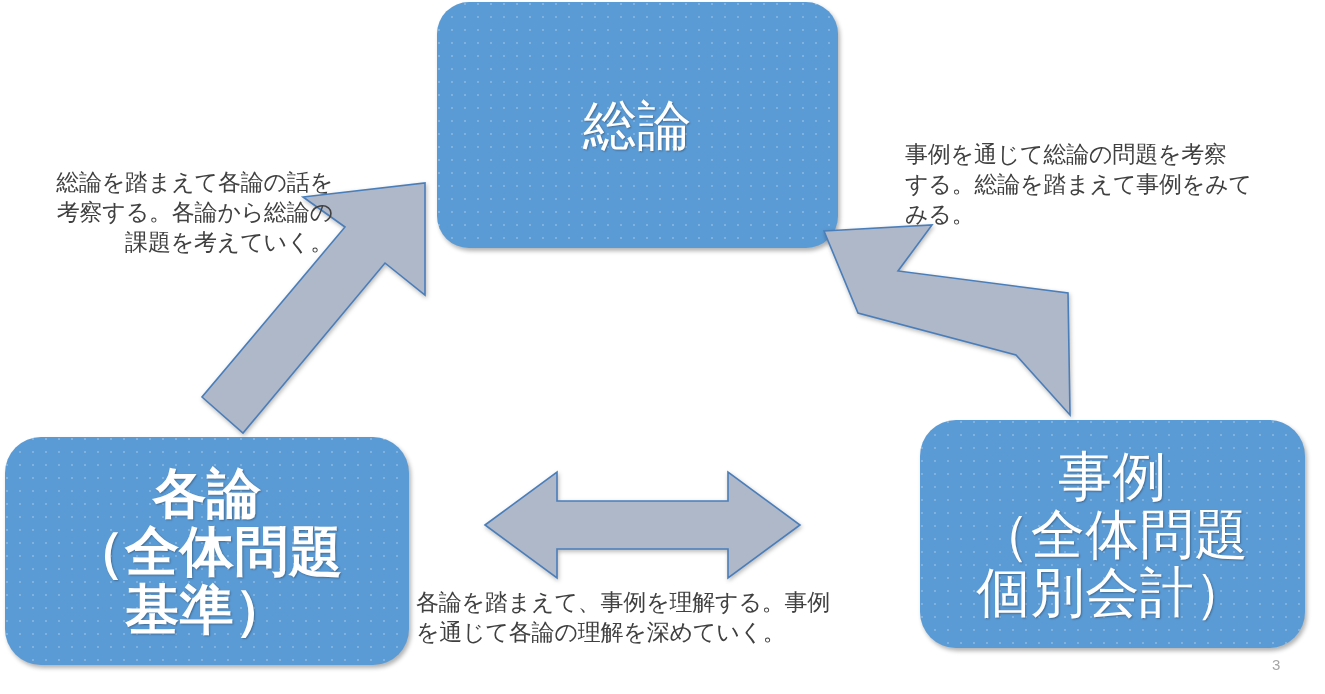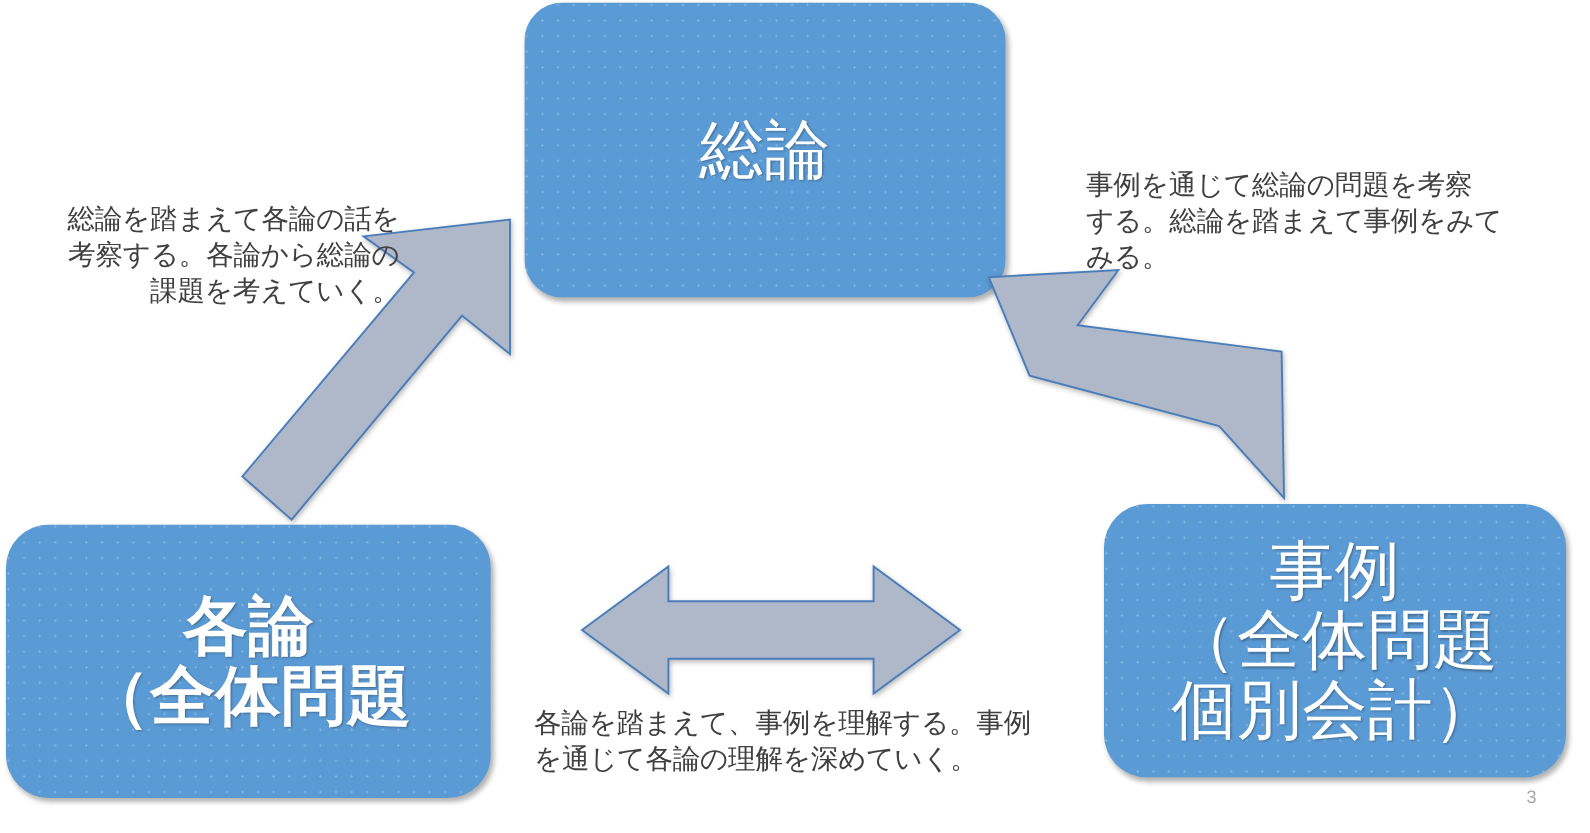--- a/index.html
+++ b/index.html
@@ -70,21 +70,21 @@
     position: absolute;
     color: #404040;
     font-size: 23px;
     line-height: 1.30;
     letter-spacing: -0.2px;
     white-space: pre-line;
     user-select: none;
   }
   #note-left   { left: 3px;   top: 168px; width: 330px; text-align: right; }
   #note-right  { left: 905px; top: 140px; width: 360px; }
-  #note-bottom { left: 445px; top: 588px; width: 480px; }
+  #note-bottom { left: 416px; top: 588px; width: 480px; }
 
   
   .arrow-svg {
     position: absolute;
     overflow: visible;
   }
   .arrow-shape {
     fill: #AEB8C9;
     stroke: #4A7EBB;
     stroke-width: 1.6;
@@ -111,20 +111,21 @@
 
 <div id="slide">
 
   <div class="node" id="node-top">
     <span class="line">総論</span>
   </div>
 
   <div class="node" id="node-left">
     <span class="line">各論</span>
     <span class="line">（全体問題</span>
+    <span class="line">基準）</span>
   </div>
 
   <div class="node" id="node-right">
     <span class="line">事例</span>
     <span class="line">（全体問題</span>
     <span class="line">個別会計）</span>
   </div>
 
   <svg class="arrow-svg" id="arrow-left-svg" viewBox="0 0 265 270">
     <polygon class="arrow-shape" points="240,8 240,120 200,88 58,258 17,222 160,52 118,22"></polygon>

